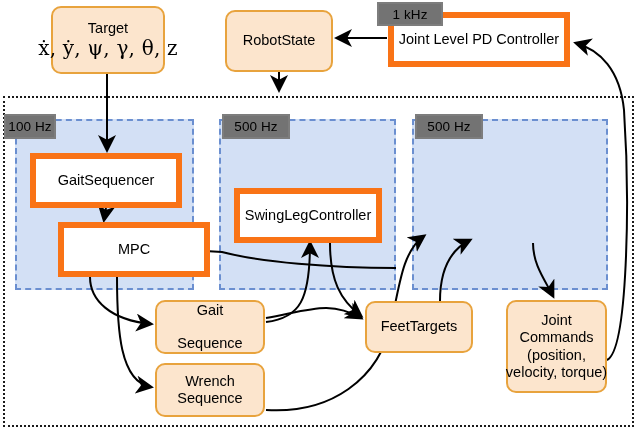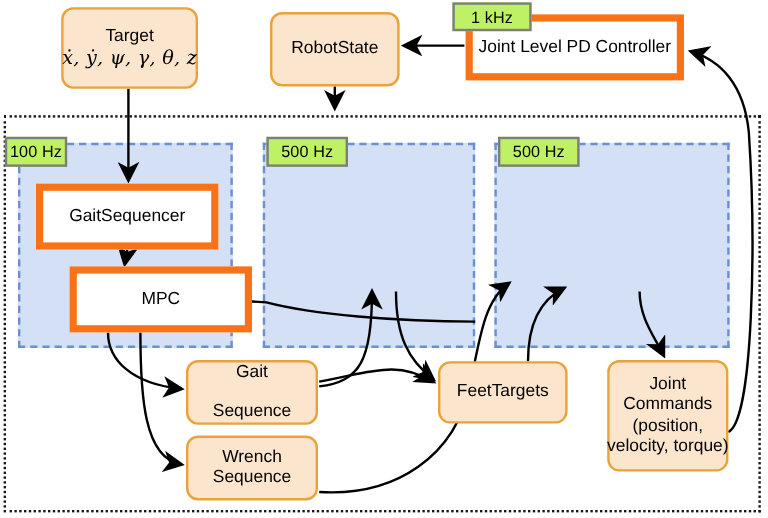--- a/index.html
+++ b/index.html
@@ -41,21 +41,21 @@
     font-size: 14.5px;
   }
   .node-white {
     background: #ffffff;
     border: 6px solid #f97316;
     font-size: 14.5px;
   }
   .rate-badge {
     position: absolute;
     box-sizing: border-box;
-    background: #bef264;
+    background: #737373;
     border: 2px solid #7d7d7d;
     color: #000000;
     font-size: 13.5px;
     display: flex;
     align-items: center;
     justify-content: center;
     letter-spacing: 0.1px;
   }
   .group-blue {
     position: absolute;
@@ -64,22 +64,21 @@
     border: 2px dashed #6b8fd0;
   }
   .outer-dotted {
     position: absolute;
     box-sizing: border-box;
     border: 2px dotted #1a1a1a;
     background: transparent;
   }
   .math {
     font-family: "DejaVu Serif", serif;
-    font-style: italic;
-    font-size: 16px;
+    font-size: 20px;
     letter-spacing: 0.2px;
     white-space: nowrap;
   }
   .title-line { white-space: nowrap; }
 </style>
 </head>
 <body>
 
 <div id="canvas">
 
@@ -155,20 +154,23 @@
   </div>
 
   <div class="node node-white" style="left:30px; top:153px; width:152px; height:55px;">
     <div class="title-line">GaitSequencer</div>
   </div>
 
   <div class="node node-white" style="left:30px; top:222px; width:152px; height:55px;margin-left:28px;">
     <div class="title-line">MPC</div>
   </div>
 
+  <div class="node node-white" style="left:234px; top:188px; width:148px; height:55px;">
+    <div class="title-line">SwingLegController</div>
+  </div>
 
 
   <div class="node node-orange" style="left:155px; top:300px; width:110px; height:54px;gap:16px;">
     <div class="title-line">Gait</div>
     <div class="title-line">Sequence</div>
   </div>
 
   <div class="node node-orange" style="left:155px; top:363px; width:110px; height:54px;">
     <div class="title-line">Wrench</div>
     <div class="title-line">Sequence</div>

